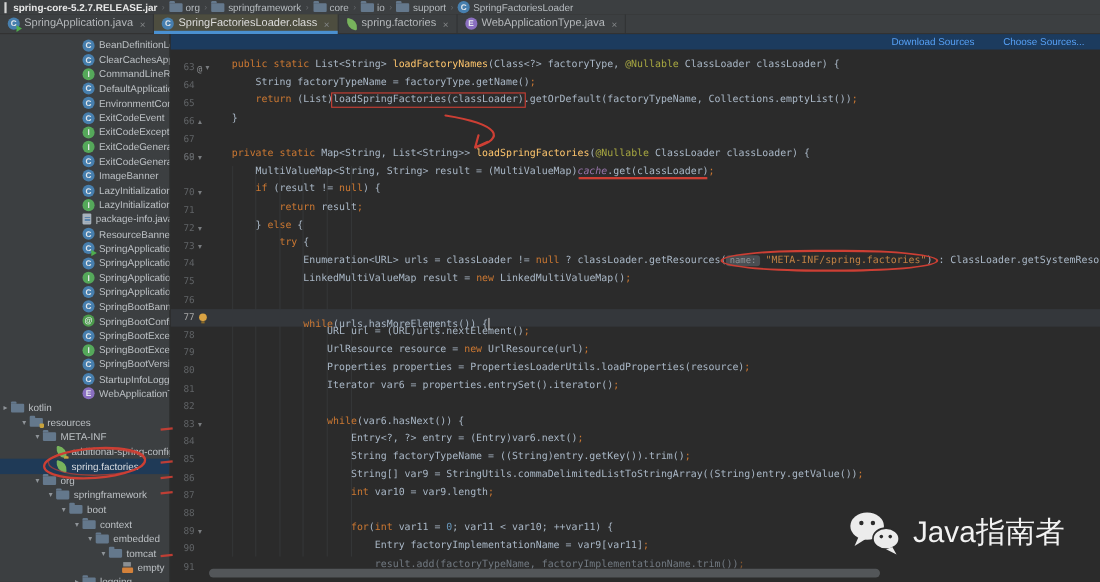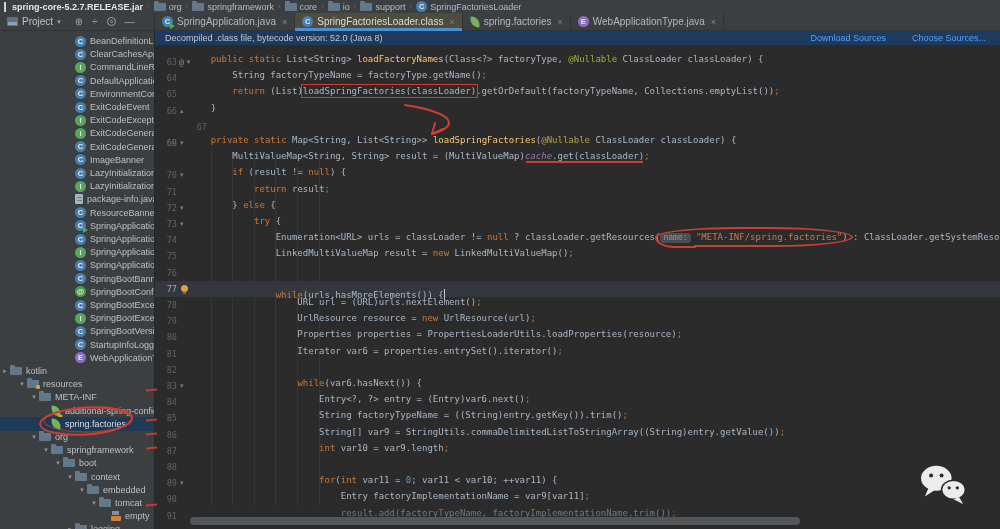--- a/index.html
+++ b/index.html
@@ -122,31 +122,20 @@
         <span>support</span>
       </span>
       <span class="crumb-sep">›</span>
       <span class="crumb">
         <span class="ic" style="background: rgb(71, 127, 174);">C</span>
         <span>SpringFactoriesLoader</span>
       </span>
     </div>
 
   <div id="topband">
-    <div id="proj-header">
-      <span class="ptool"></span>
-      <span>Project</span>
-      <span class="pcaret">▾</span>
-      <span class="ph-icons">
-        <span>⊕</span>
-        <span>÷</span>
-        <span class="gear"></span>
-        <span>—</span>
-      </span>
-    </div>
     <div id="tabs">
         <div class="tab">
           <span class="ic ic-run" style="background: rgb(71, 127, 174);">C</span>
           <span>SpringApplication.java</span>
           <span class="close">×</span>
         </div>
         <div class="tab active">
           <span class="ic" style="background: rgb(71, 127, 174);">C</span>
           <span>SpringFactoriesLoader.class</span>
           <span class="close">×</span>
@@ -326,21 +315,20 @@
         <div class="trow" style="top: 491.4px; padding-left: 65px;">
           <span class="tarrow">▸</span>
           <span class="ic-folder"></span>
           <span class="tlabel">logging</span>
         </div>
       </div>
   </div>
 
   <div id="editor">
     <div id="banner">
-      <span>Decompiled .class file, bytecode version: 52.0 (Java 8)</span>
       <span class="blinks">
         <a>Download Sources</a>
         <a>Choose Sources...</a>
       </span>
     </div>
     <div id="codewrap">
         <div class="iguide" style="left: 55.6px; top: 120px; height: 355px;"></div>
         <div class="iguide" style="left: 77.2px; top: 120px; height: 355px;"></div>
         <div class="iguide" style="left: 98.8px; top: 120px; height: 355px;"></div>
         <div class="iguide" style="left: 120.4px; top: 120px; height: 355px;"></div>
@@ -358,21 +346,21 @@
         <div class="code-line" style="top: 39.2px;"><span>        String factoryTypeName = factoryType.getName()</span><span class="tk-k">;</span></div>
         <div class="lrow" style="top: 55.4px;">
           <span class="lnum">65</span>
         </div>
         <div class="code-line" style="top: 55.4px;"><span>        </span><span class="tk-k">return</span><span> (List)</span><span class="red-box"><span>loadSpringFactories(classLoader)</span></span><span>.getOrDefault(factoryTypeName, Collections.emptyList())</span><span class="tk-k">;</span></div>
         <div class="lrow" style="top: 71.6px;">
           <span class="lnum">66</span>
           <span class="gmark">▴</span>
         </div>
         <div class="code-line" style="top: 71.6px;"><span>    }</span></div>
-        <div class="lrow" style="top: 87.8px; margin-left: 30px;">
+        <div class="lrow" style="top: 87.8px;">
           <span class="lnum">67</span>
         </div>
         <div class="code-line" style="top: 87.8px;"></div>
         <div class="lrow" style="top: 104px;">
           <span class="lnum">68</span>
           <span class="gmark">▾</span>
         </div>
         <div class="code-line" style="top: 104px;"><span>    </span><span class="tk-k">private</span><span> </span><span class="tk-k">static</span><span> Map&lt;String, List&lt;String&gt;&gt; </span><span class="tk-m">loadSpringFactories</span><span>(</span><span class="tk-a">@Nullable</span><span> ClassLoader classLoader) {</span></div>
         <div class="lrow" style="top: 104px;">
           <span class="lnum">69</span>
@@ -497,14 +485,15 @@
     <svg width="50" height="42" viewBox="0 0 52 44">
       <ellipse cx="19" cy="16" rx="16" ry="13" fill="#ececec"></ellipse>
       <path d="M11,26 L7,35 L18,28 Z" fill="#ececec"></path>
       <circle cx="13.5" cy="13" r="2.1" fill="#2b2b2b"></circle>
       <circle cx="24.5" cy="13" r="2.1" fill="#2b2b2b"></circle>
       <ellipse cx="37" cy="28" rx="12.5" ry="10" fill="#ececec" stroke="#2b2b2b" stroke-width="1.6"></ellipse>
       <path d="M43,36 L47,43 L37,38 Z" fill="#ececec"></path>
       <circle cx="32.5" cy="26" r="1.7" fill="#2b2b2b"></circle>
       <circle cx="41" cy="26" r="1.7" fill="#2b2b2b"></circle>
     </svg>
+    <span>Java指南者</span>
   </div>
 </div>
 
 </body></html>

